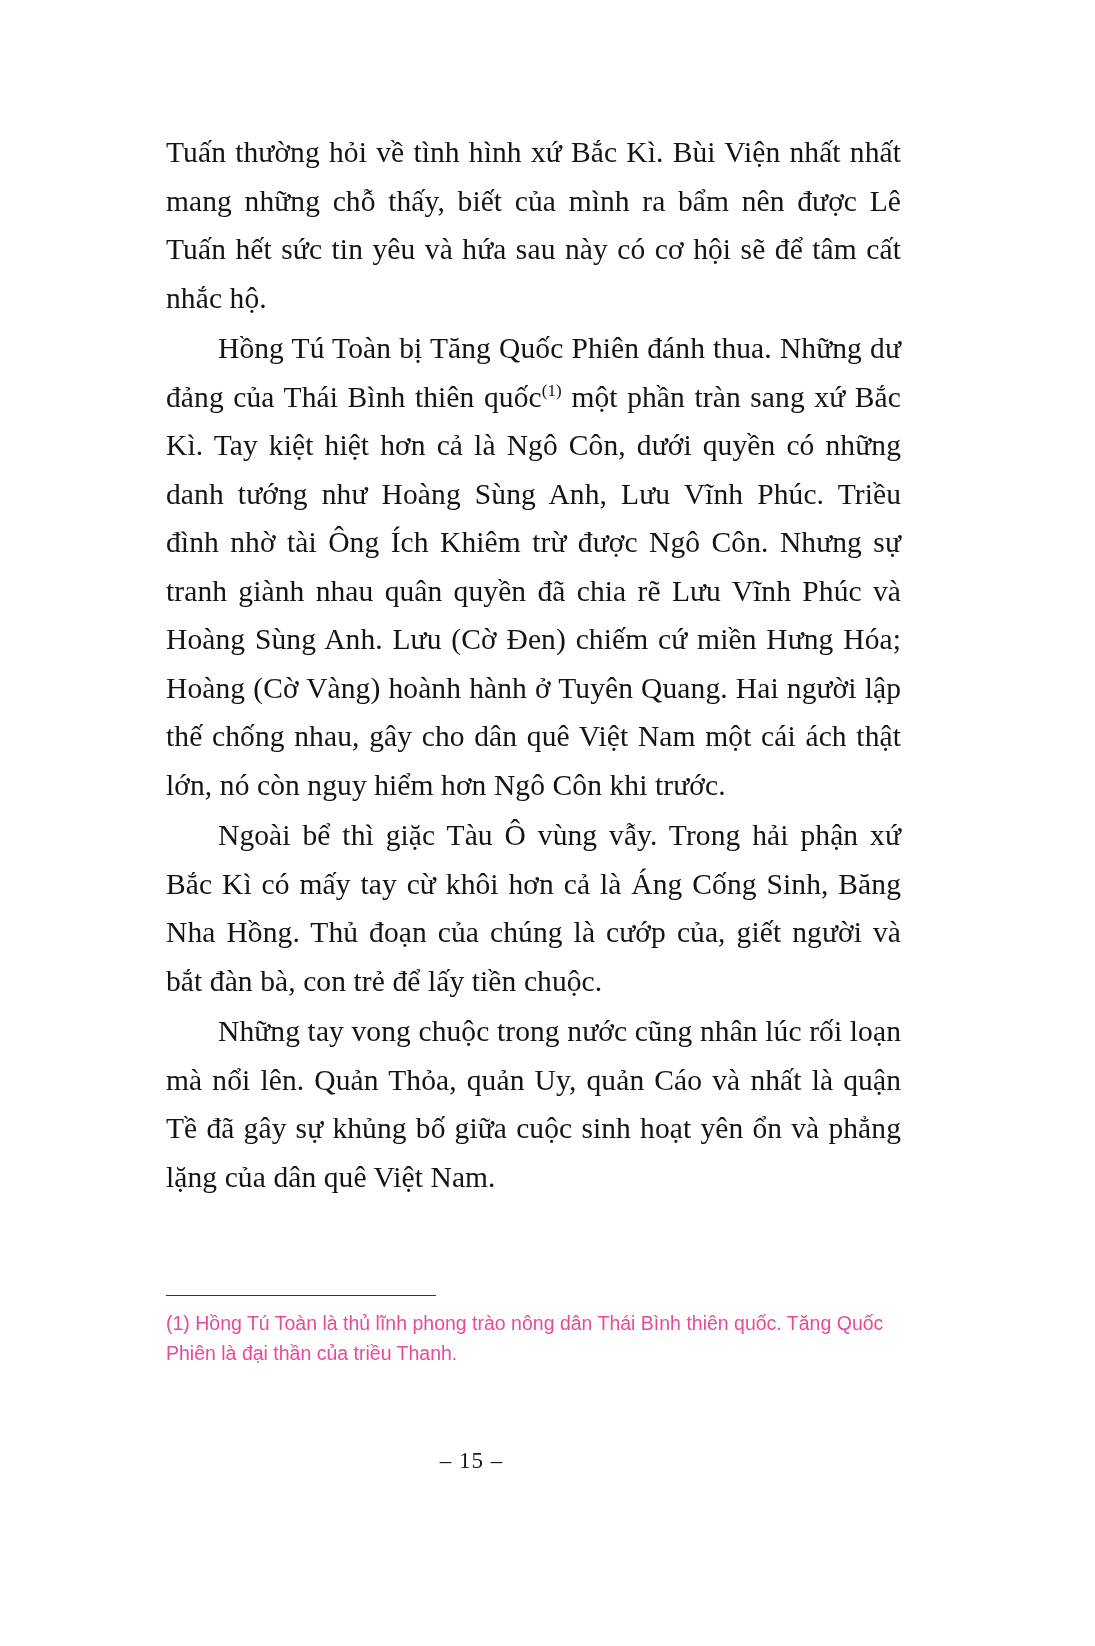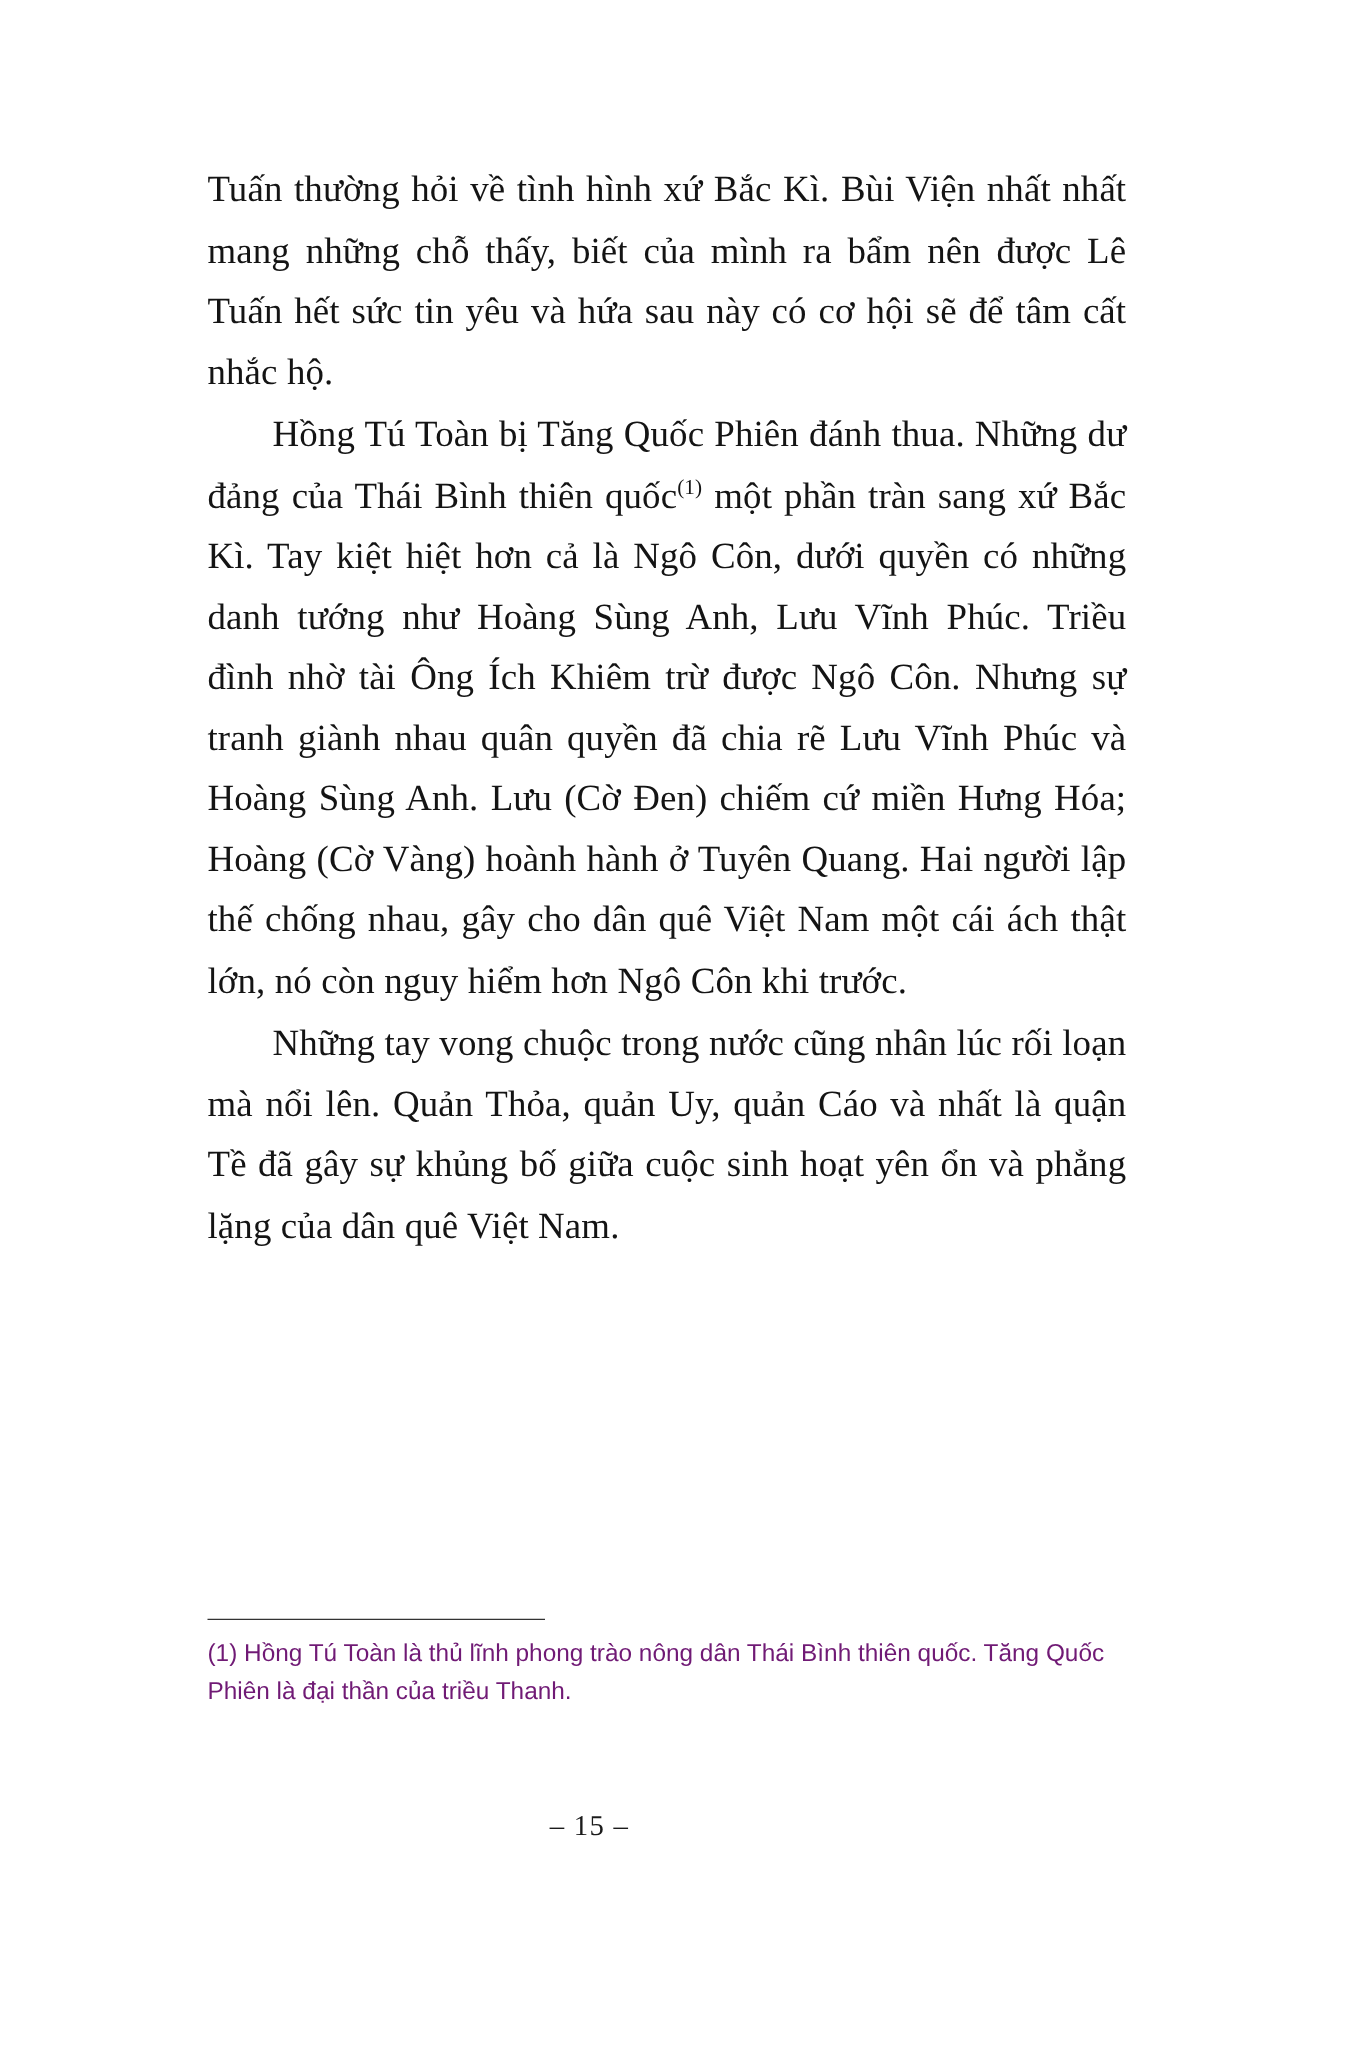--- a/index.html
+++ b/index.html
@@ -54,21 +54,21 @@
     width: 270px;
     height: 1px;
     background: #333333;
     margin: 0 0 12px 0;
   }
   p.footnote {
     margin: 0;
     font-size: 19.5px;
     line-height: 30px;
     text-align: left;
-    color: #701a75;
+    color: #ec4899;
     font-family: "Liberation Sans", sans-serif;
   }
   .page-number {
     position: absolute;
     left: 0;
     right: 0;
     top: 1448px;
     text-align: center;
     font-size: 23px;
     letter-spacing: 1px;
@@ -82,20 +82,21 @@
 
 <div class="page">
 
   <div class="text-column">
 
     <p class="body-par first">Tuấn thường hỏi về tình hình xứ Bắc Kì. Bùi Viện nhất nhất mang những chỗ thấy, biết của mình ra bẩm nên được Lê Tuấn hết sức tin yêu và hứa sau này có cơ hội sẽ để tâm cất nhắc hộ.</p>
 
 
     <p class="body-par"><span>Hồng Tú Toàn bị Tăng Quốc Phiên đánh thua. Những dư đảng của Thái Bình thiên quốc</span><sup class="fn-ref">(1)</sup><span> một phần tràn sang xứ Bắc Kì. Tay kiệt hiệt hơn cả là Ngô Côn, dưới quyền có những danh tướng như Hoàng Sùng Anh, Lưu Vĩnh Phúc. Triều đình nhờ tài Ông Ích Khiêm trừ được Ngô Côn. Nhưng sự tranh giành nhau quân quyền đã chia rẽ Lưu Vĩnh Phúc và Hoàng Sùng Anh. Lưu (Cờ Đen) chiếm cứ miền Hưng Hóa; Hoàng (Cờ Vàng) hoành hành ở Tuyên Quang. Hai người lập thế chống nhau, gây cho dân quê Việt Nam một cái ách thật lớn, nó còn nguy hiểm hơn Ngô Côn khi trước.</span></p>
 
+    <p class="body-par">Ngoài bể thì giặc Tàu Ô vùng vẫy. Trong hải phận xứ Bắc Kì có mấy tay cừ khôi hơn cả là Áng Cống Sinh, Băng Nha Hồng. Thủ đoạn của chúng là cướp của, giết người và bắt đàn bà, con trẻ để lấy tiền chuộc.</p>
 
     <p class="body-par">Những tay vong chuộc trong nước cũng nhân lúc rối loạn mà nổi lên. Quản Thỏa, quản Uy, quản Cáo và nhất là quận Tề đã gây sự khủng bố giữa cuộc sinh hoạt yên ổn và phẳng lặng của dân quê Việt Nam.</p>
 
   </div>
 
   <div class="footnote-wrap">
     <div class="footnote-rule"></div>
     <p class="footnote">(1) Hồng Tú Toàn là thủ lĩnh phong trào nông dân Thái Bình thiên quốc. Tăng Quốc Phiên là đại thần của triều Thanh.</p>
   </div>
 

